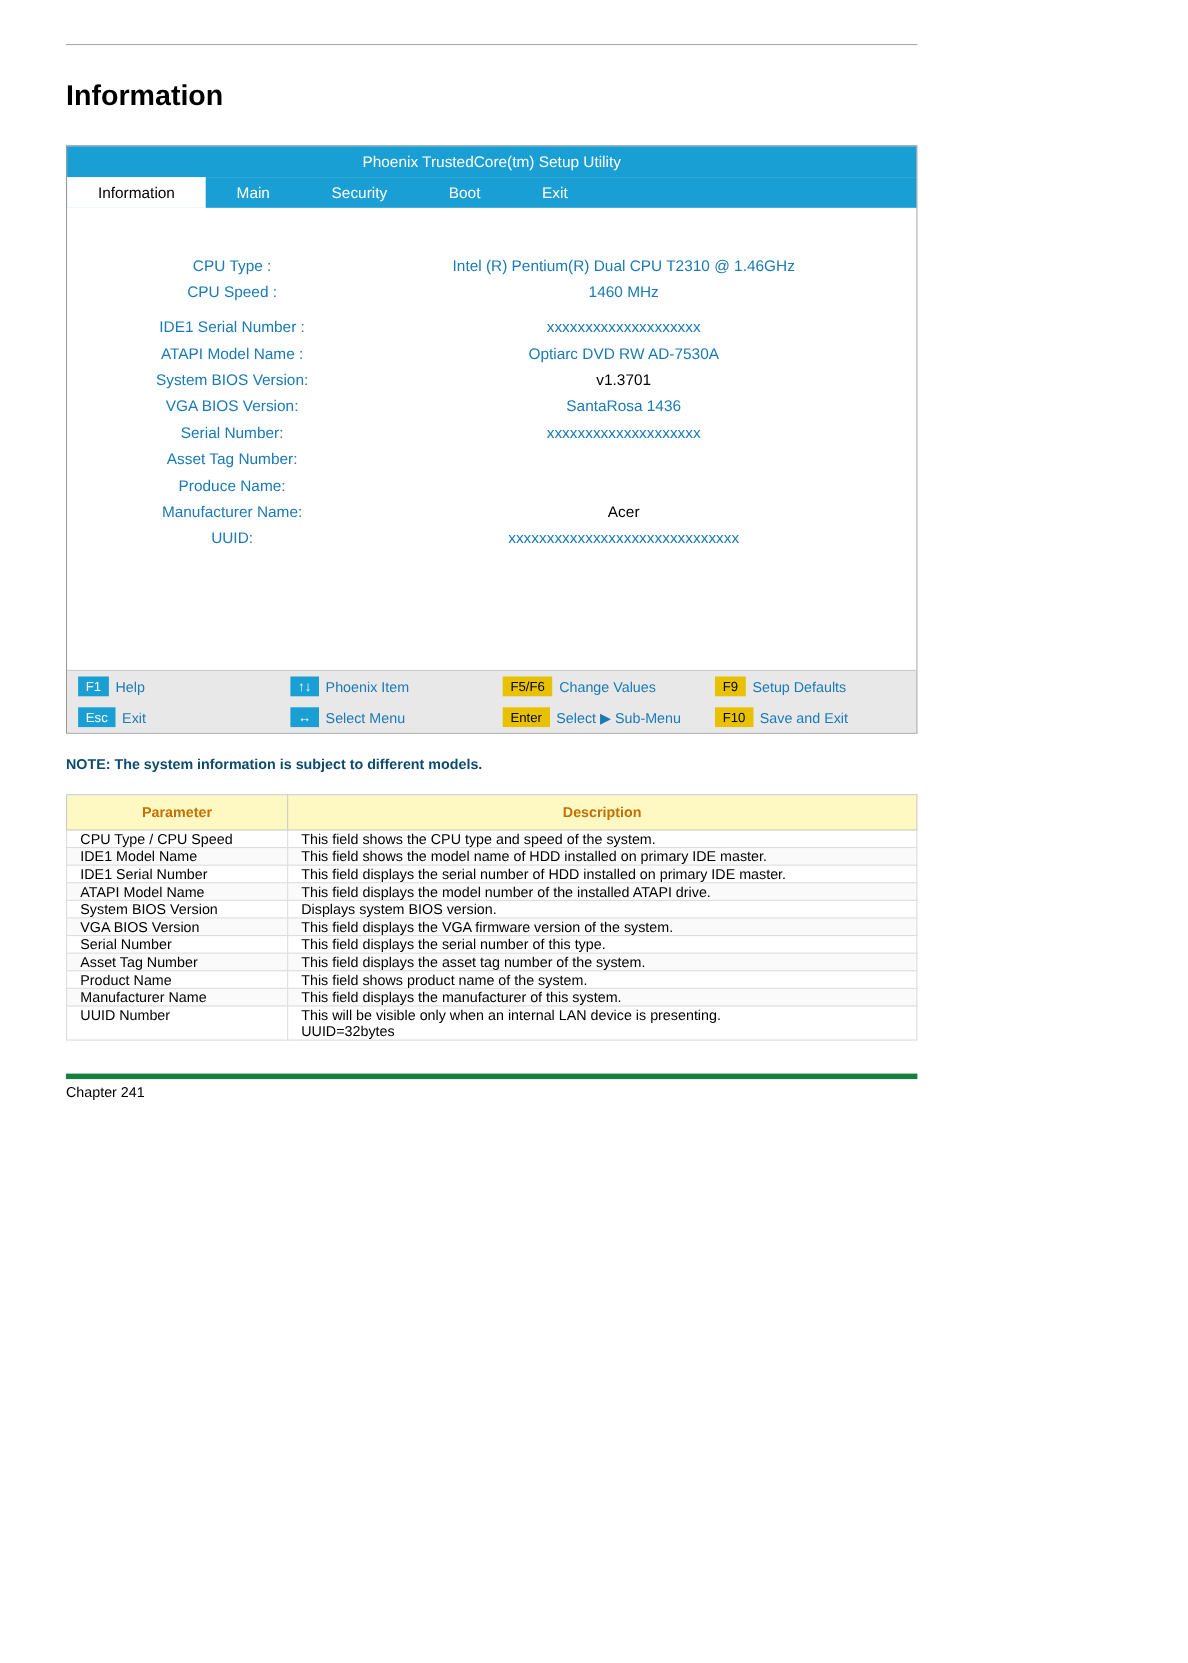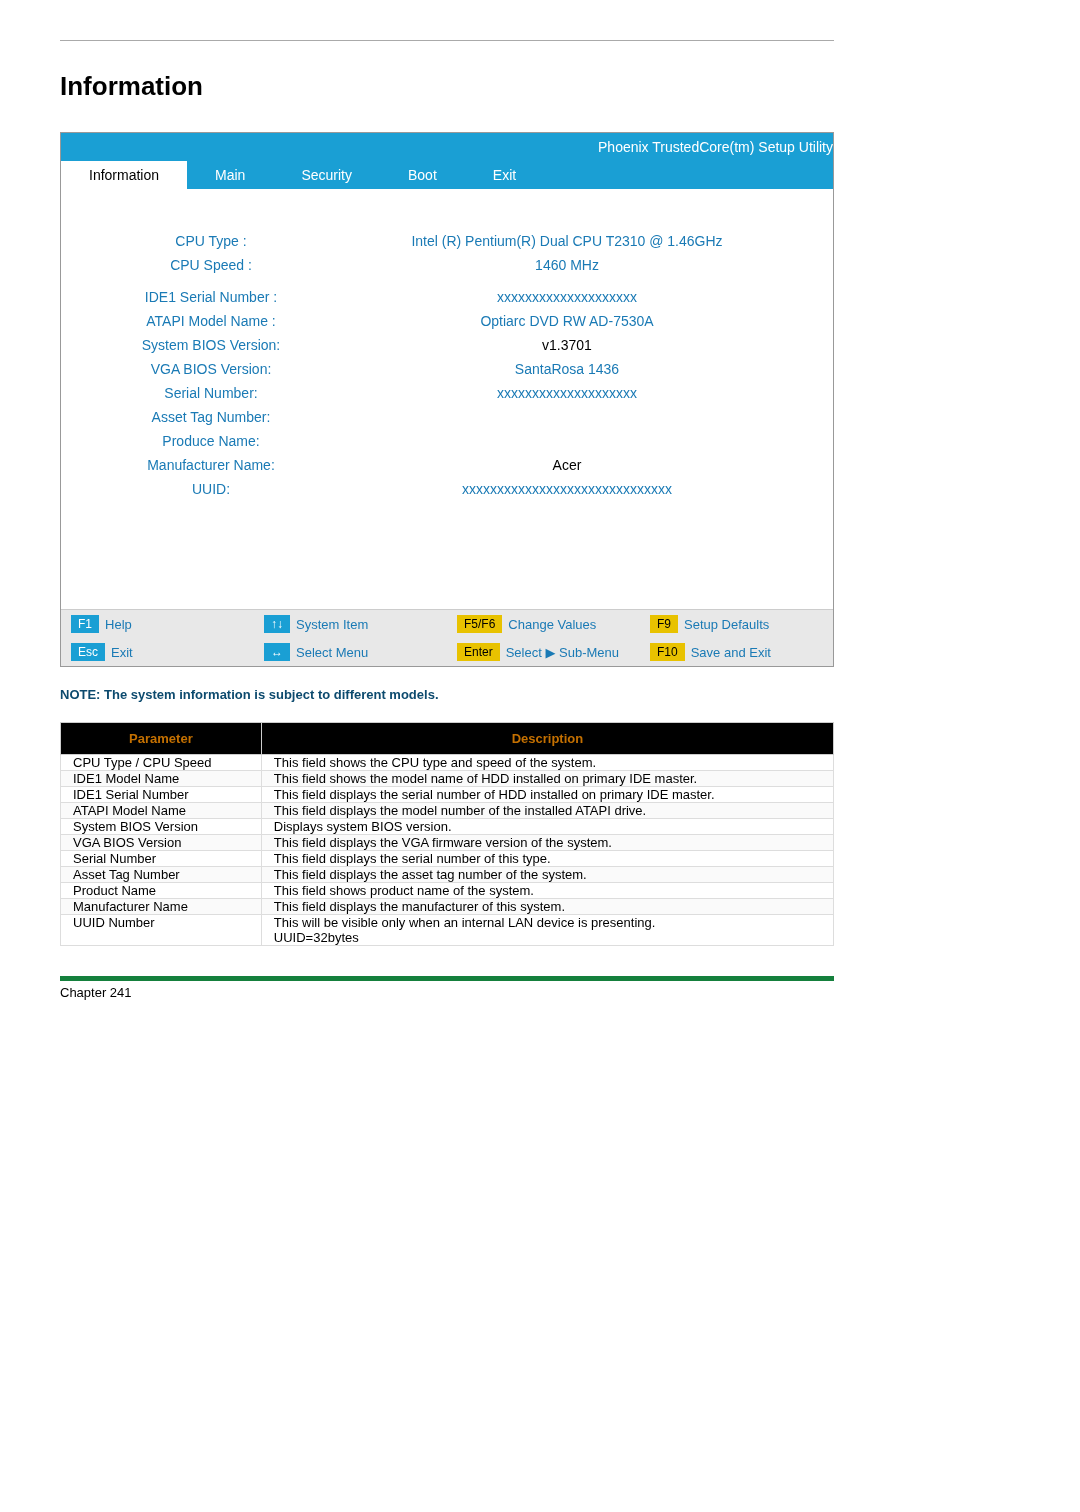--- a/index.html
+++ b/index.html
@@ -35,21 +35,21 @@
 
     
     .bios-panel {
       border: 1px solid #999;
       margin-bottom: 20px;
     }
 
     .bios-title-bar {
       background: #1a9fd4;
       color: #fff;
-      text-align: right;
+      text-align: center;
       padding: 6px 0;
       font-size: 14px;
     }
 
     .bios-nav {
       background: #1a9fd4;
       display: flex;
       align-items: stretch;
     }
 
@@ -145,21 +145,21 @@
 
     
     .desc-table {
       width: 100%;
       border-collapse: collapse;
       border: 1px solid #ccc;
       font-size: 13px;
     }
 
     .desc-table thead tr th {
-      background: #000000;
+      background: #fef9c3;
       color: #c47000;
       padding: 8px 12px;
       text-align: center;
       font-weight: bold;
       border: 1px solid #ccc;
     }
 
     .desc-table tbody tr td {
       padding: 0 12px;
       vertical-align: top;
@@ -269,21 +269,21 @@
 
     <div class="bios-shortcuts">
 
       <div class="shortcut-row">
         <div class="shortcut-item">
           <span class="shortcut-key">F1</span>
           <span class="shortcut-label">Help</span>
         </div>
         <div class="shortcut-item">
           <span class="shortcut-key">↑↓</span>
-          <span class="shortcut-label">System Item</span>
+          <span class="shortcut-label">Phoenix Item</span>
         </div>
         <div class="shortcut-item">
           <span class="shortcut-key yellow-key">F5/F6</span>
           <span class="shortcut-label">Change Values</span>
         </div>
         <div class="shortcut-item">
           <span class="shortcut-key yellow-key">F9</span>
           <span class="shortcut-label">Setup Defaults</span>
         </div>
       </div>

